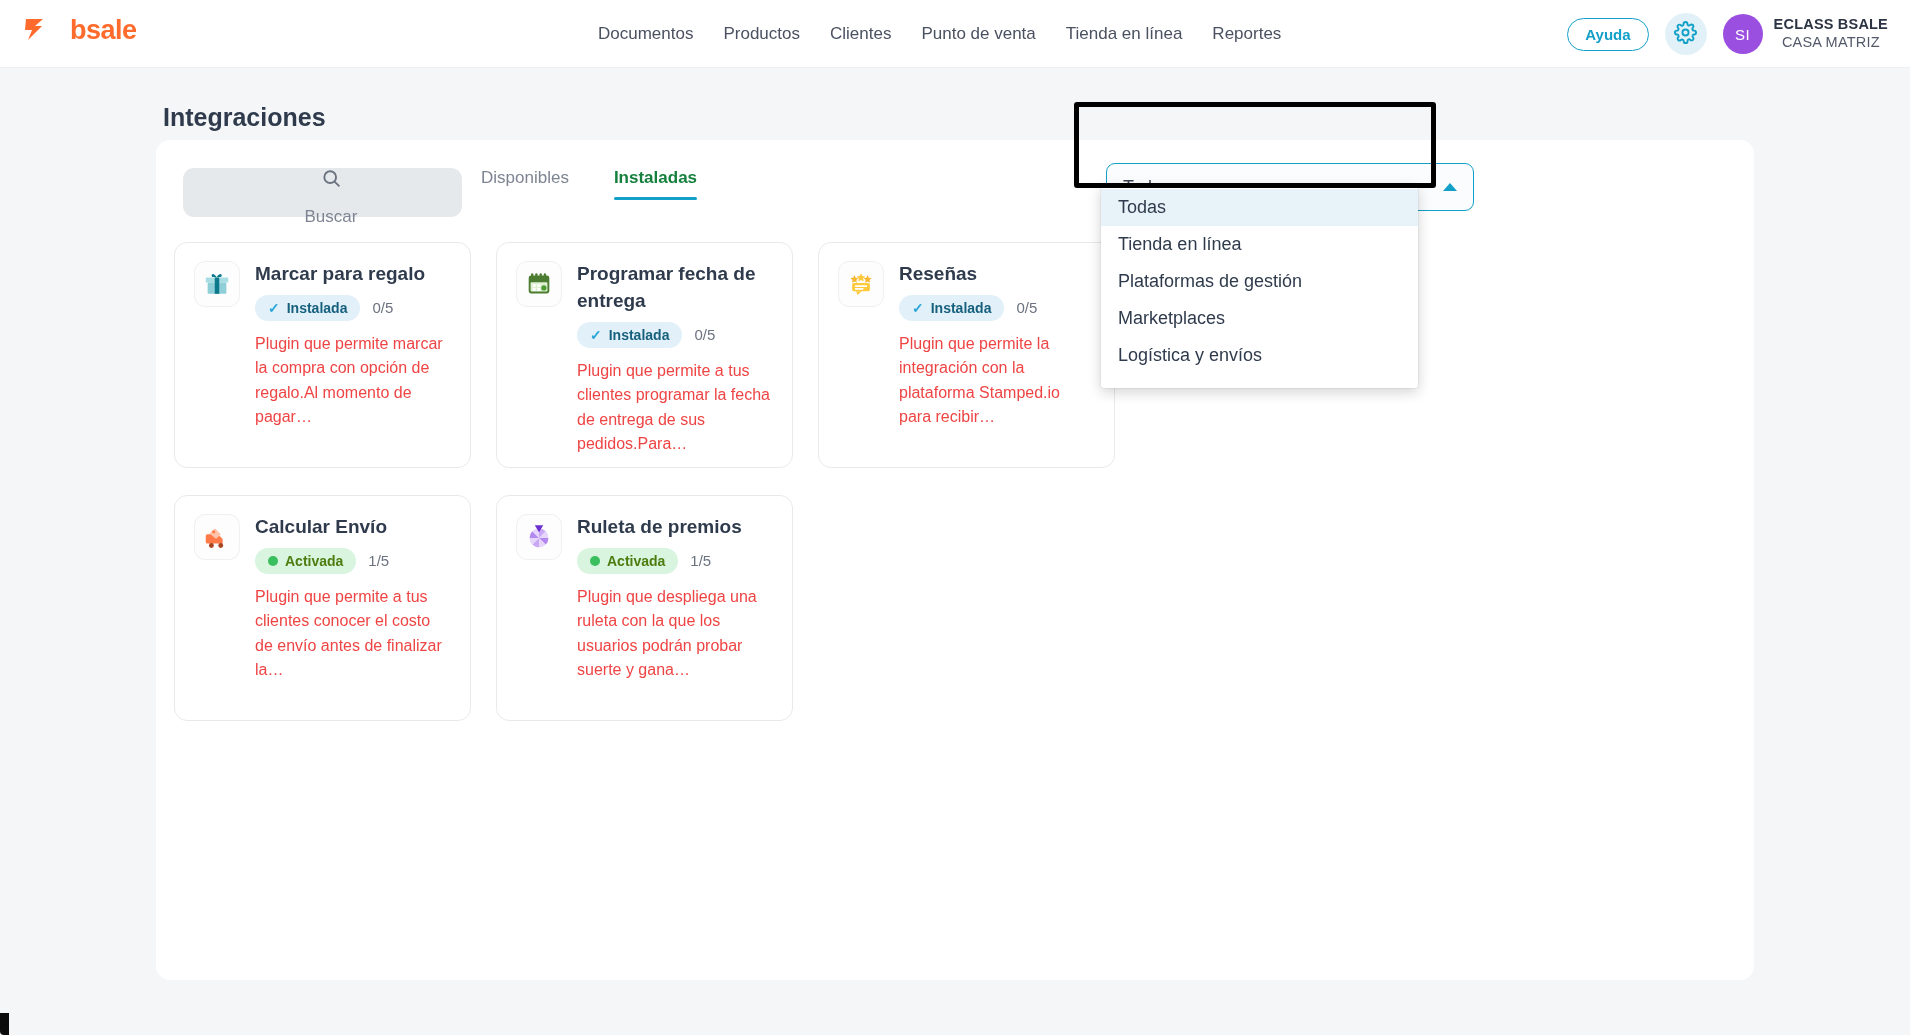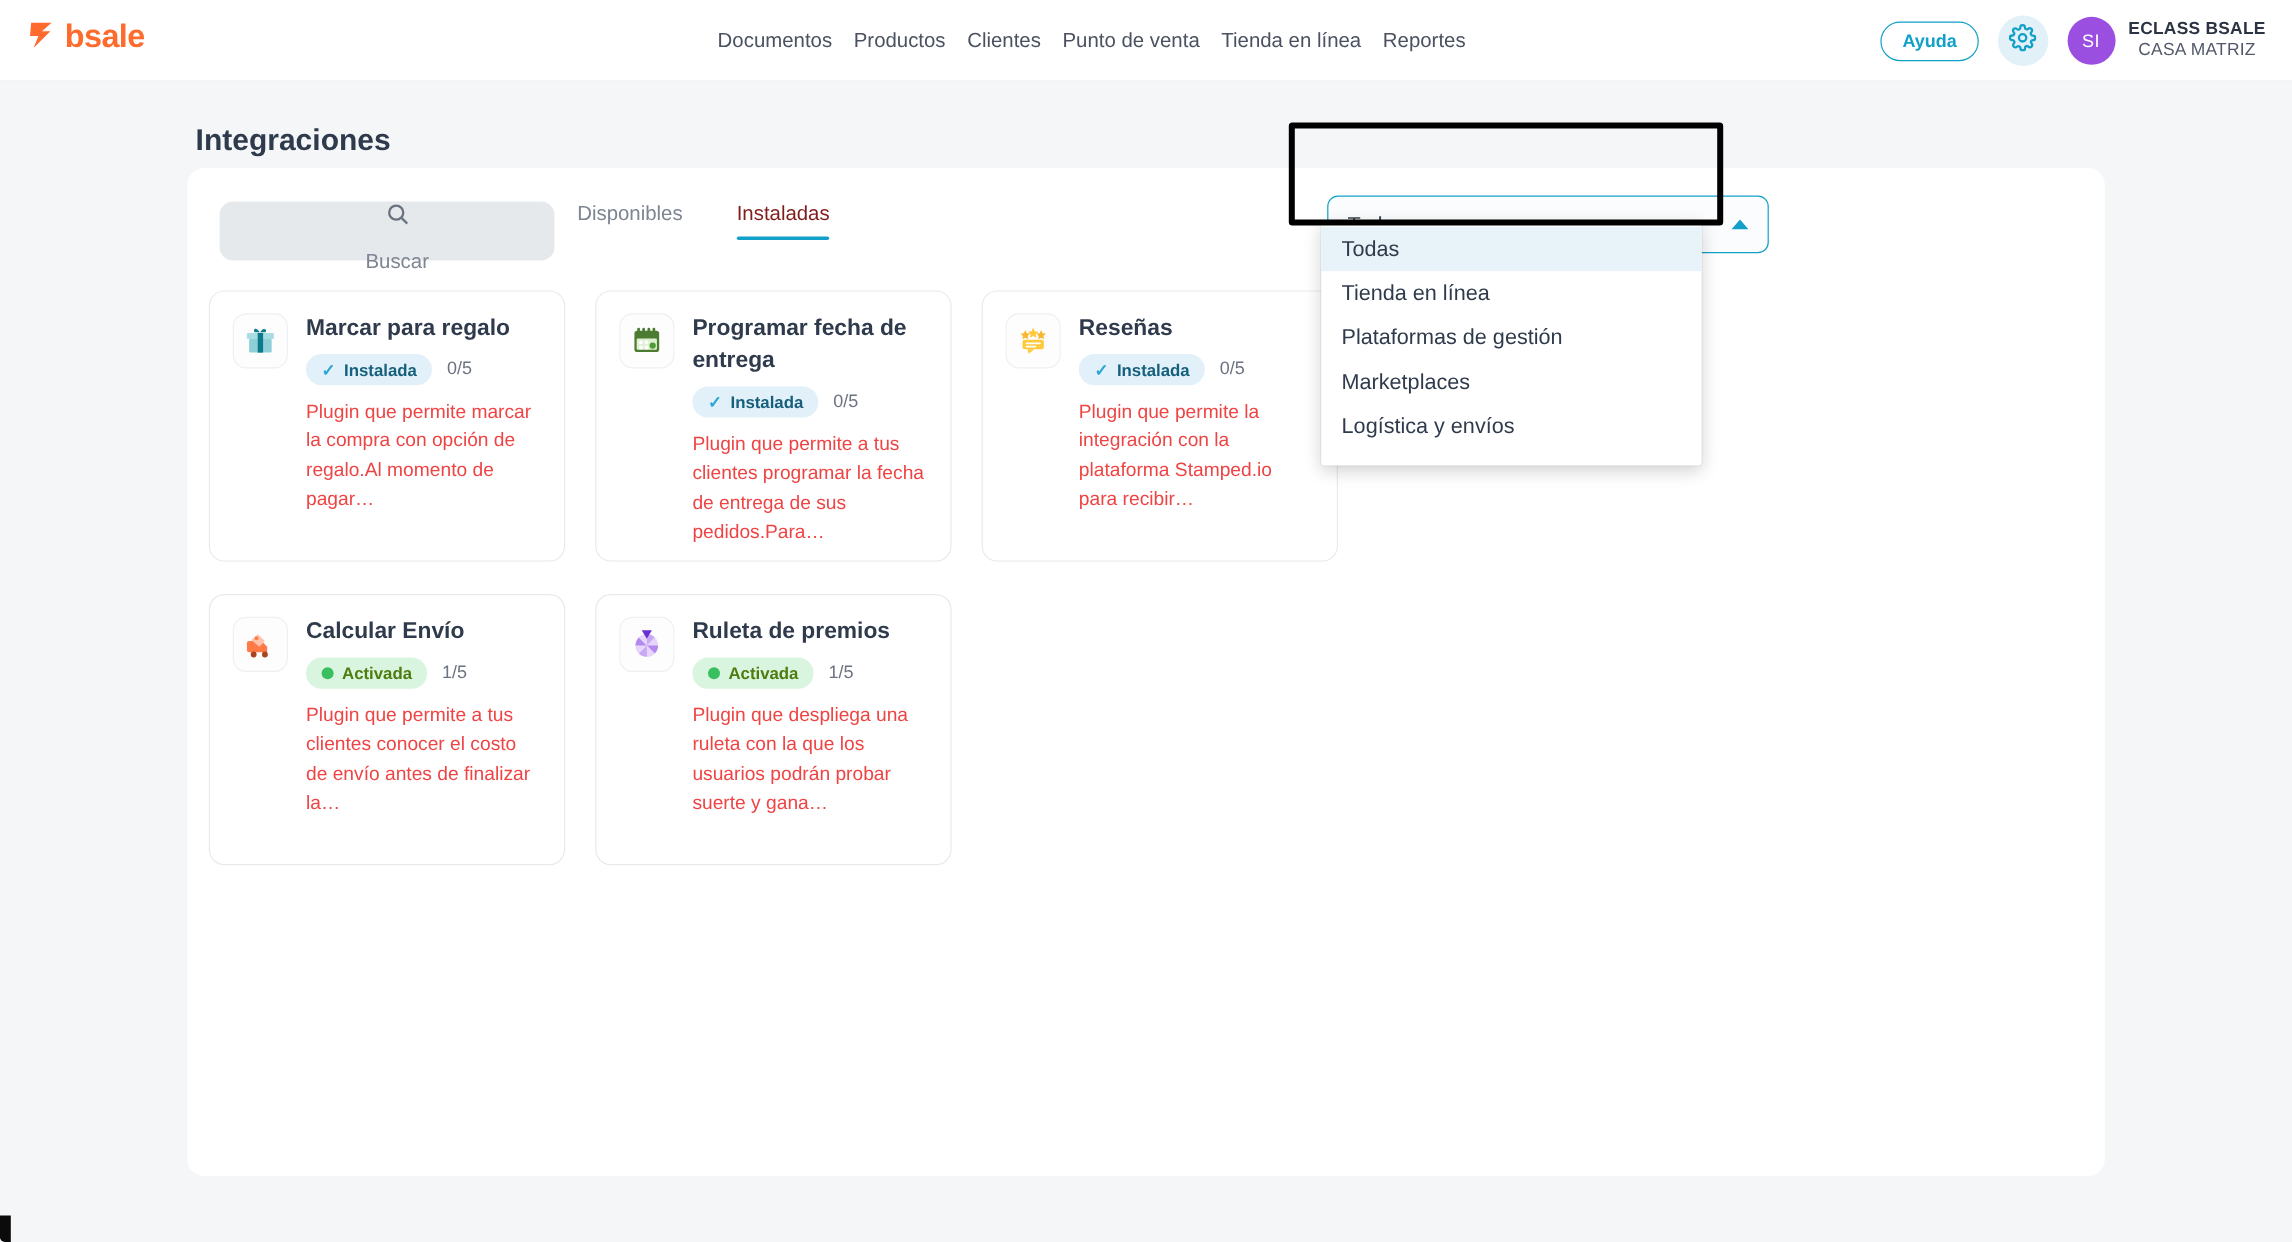--- a/index.html
+++ b/index.html
@@ -15,31 +15,31 @@
   
   .topbar {
     position: absolute; top: 0; left: 0;
     width: 1910px; height: 68px;
     background: #ffffff;
     display: flex; align-items: center;
     border-bottom: 1px solid #eceff1;
   }
   .logo-wrap {
     position: absolute; left: 22px; top: 16px;
-    display: flex; align-items: center; gap: 6px;
+    display: flex; align-items: center; gap: 22px;
   }
   .logo-mark { width: 26px; height: 28px; }
   .logo-text {
     font-size: 27px; font-weight: 700; letter-spacing: -0.5px;
     color: #FF6B2C; line-height: 1;
   }
 
   .mainnav {
     position: absolute; left: 598px; top: 0; height: 68px;
-    display: flex; align-items: center; gap: 18px;
+    display: flex; align-items: center; gap: 30px;
   }
   .mainnav a {
     font-size: 17px; color: #4a5160; text-decoration: none;
     white-space: nowrap;
   }
 
   .hdr-right {
     position: absolute; right: 22px; top: 0; height: 68px;
     display: flex; align-items: center; gap: 16px;
   }
@@ -81,21 +81,21 @@
     background: #e6e9ec; border-radius: 11px;
     display: flex; align-items: center; padding-left: 17px; gap: 14px; flex-direction: column;
   }
   .search-ph { font-size: 17px; color: #7d8592; }
 
   .tabs { position: absolute; left: 325px; top: 28px; display: flex; gap: 45px; }
   .tab {
     font-size: 17px; color: #7d8592; padding-bottom: 12px; position: relative;
     white-space: nowrap;
   }
-  .tab.active { color: #7f1d1d; font-weight: 400; }
+  .tab.active { color: #15803d; font-weight: 700; }
   .tab.active::after {
     content: ""; position: absolute; left: 0; right: 0; bottom: 0;
     height: 3.5px; background: #12a0c8; border-radius: 2px;
   }
 
   
   .filter-wrap { position: absolute; left: 950px; top: 23px; width: 368px; }
   .select-box {
     width: 368px; height: 48px;
     border: 1.6px solid #12a0c8; border-radius: 9px;

